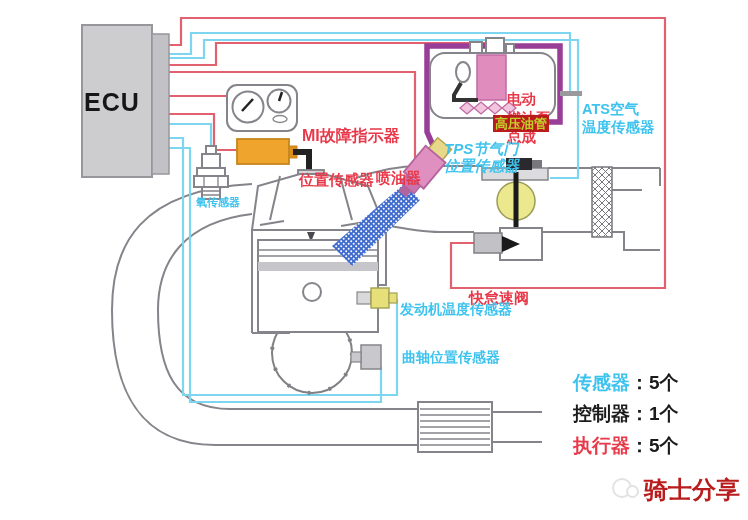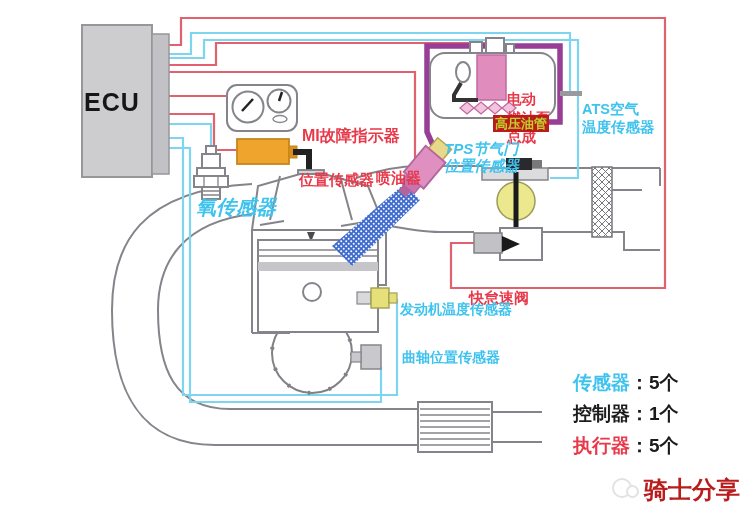--- a/index.html
+++ b/index.html
@@ -18,21 +18,21 @@
   #ecu-label{left:84px;top:88px;width:52px;text-align:center;font-size:25px;color:#161616;letter-spacing:1px;}
   #mi-label{left:302px;top:95px;font-size:16px;}
   #coil-label{left:299px;top:139px;font-size:15px;}
   #injector-label{left:368px;top:137px;font-size:15px;padding-left:8px;}
   #pump-label{left:507px;top:58px;font-size:14.5px;line-height:19px;}
   #pipe-label{left:493px;top:115px;font-size:13px;color:var(--pipe-label-text);
               background:#b91c1c;padding:1px 2px;}
   #ats-label{left:582px;top:100px;font-size:14.5px;line-height:18px;}
   #tps-label{left:444px;top:140px;font-size:15px;line-height:17px;font-style:italic;}
   #idle-label{left:469px;top:257px;font-size:15px;}
-  #o2-label{left:196px;top:196px;font-size:20px;font-style:italic;}
+  #o2-label{left:196px;top:196px;font-size:11px;}
   #temp-label{left:400px;top:301px;font-size:14px;}
   #crank-label{left:402px;top:349px;font-size:14px;}
   #stats{left:573px;top:372px;font-size:19px;}
   .stat-row{margin-bottom:9px;}
   .stat-label-sensor{color:var(--sensor-text);}
   .stat-label-controller{color:#1b1b1b;}
   .stat-label-actuator{color:var(--actuator-text);}
   .stat-count{color:#1b1b1b;}
   #watermark{left:612px;top:476px;display:flex;align-items:center;gap:5px;}
   #watermark-text{font-size:24px;font-weight:bold;color:#b91c1c;}

